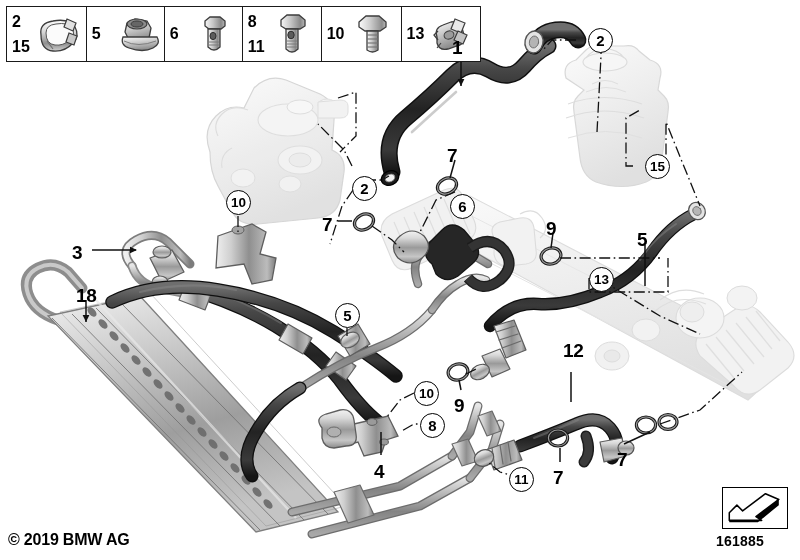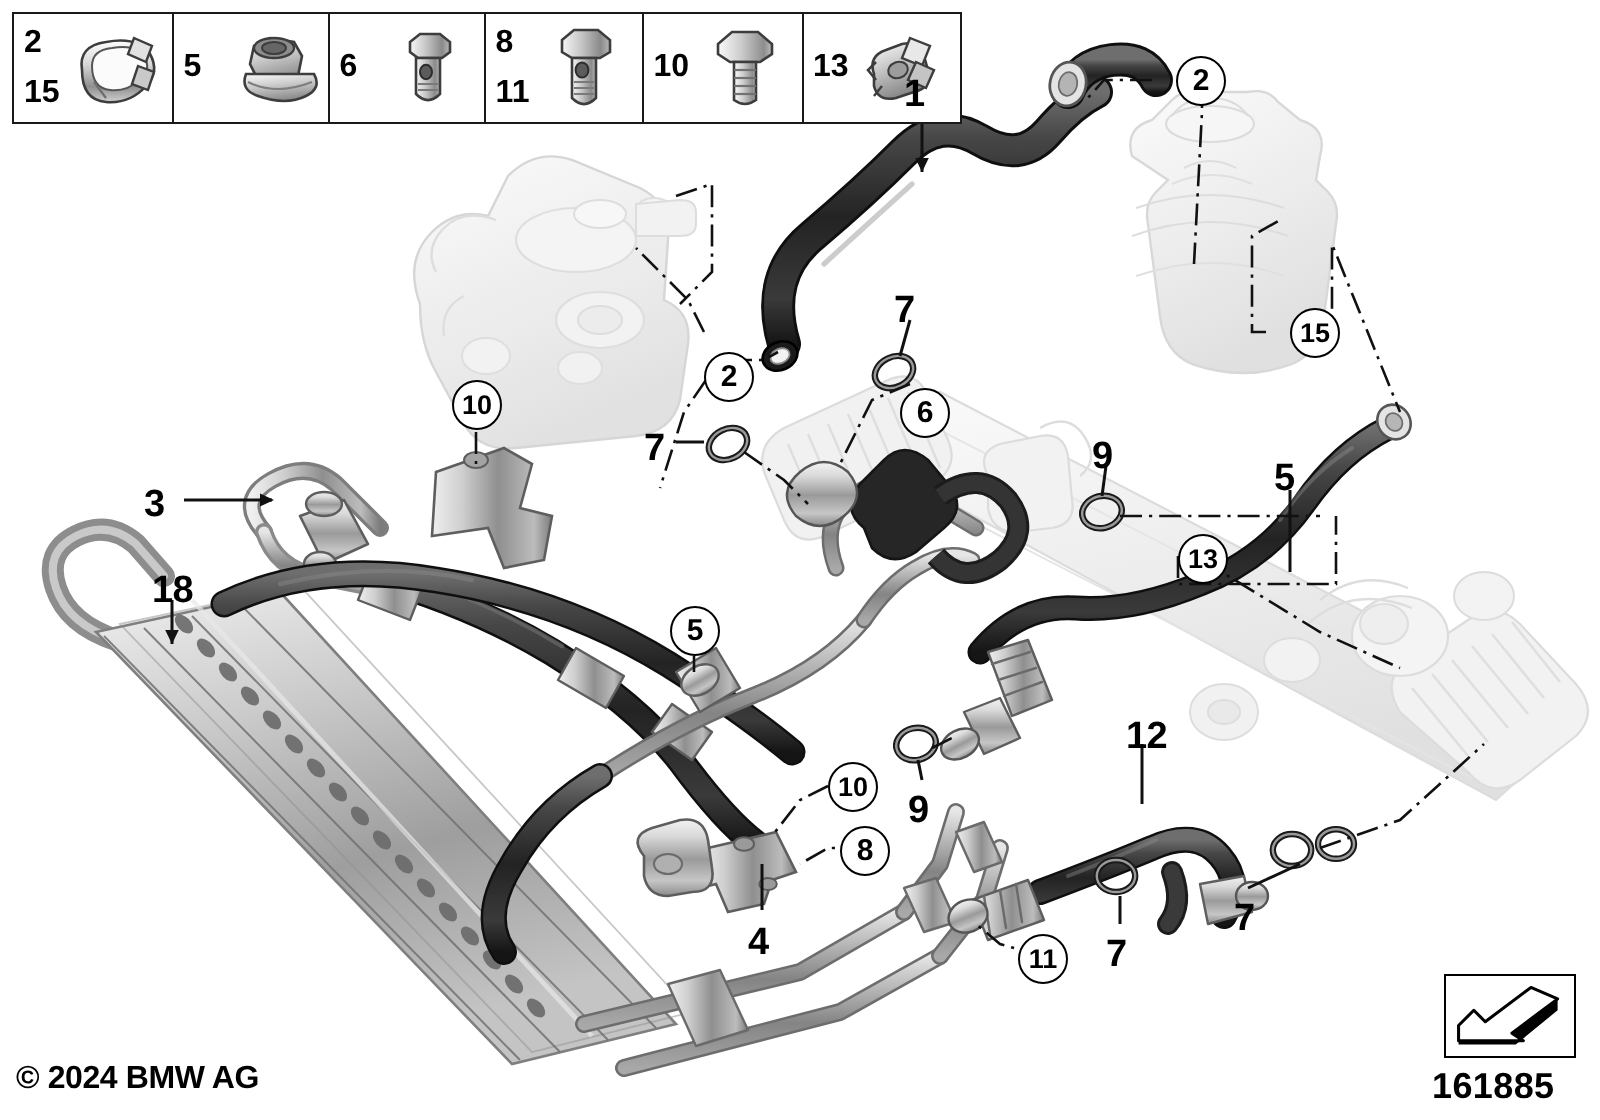--- a/index.html
+++ b/index.html
@@ -46,21 +46,21 @@
   }
   .circnum.wide{font-size:13.5px;}
 
   
   #copyright{
     position:absolute;left:8px;top:531px;
     font-size:16px;font-weight:bold;color:#000;letter-spacing:-0.2px;
   }
   #partno{
     position:absolute;left:716px;top:533px;
-    font-size:18px;font-weight:bold;color:#000;letter-spacing:0.2px;
+    font-size:14px;font-weight:bold;color:#000;letter-spacing:0.2px;
   }
   #arrowbox{
     position:absolute;left:722px;top:487px;width:66px;height:42px;
     border:1.6px solid #000;background:#fff;box-sizing:border-box;
   }
 </style>
 </head>
 <body>
 
 <div id="stage">
@@ -589,27 +589,27 @@
   <div class="num" style="left:447px;top:146px">7</div>
   <div class="num" style="left:322px;top:215px">7</div>
   <div class="num" style="left:553px;top:468px">7</div>
   <div class="num" style="left:617px;top:450px">7</div>
   <div class="circnum" style="left:420px;top:413px">8</div>
   <div class="num" style="left:546px;top:219px">9</div>
   <div class="num" style="left:454px;top:396px">9</div>
   <div class="circnum wide" style="left:226px;top:190px">10</div>
   <div class="circnum wide" style="left:414px;top:381px">10</div>
   <div class="circnum wide" style="left:509px;top:467px">11</div>
-  <div class="num" style="left:563px;top:359px">12</div>
+  <div class="num" style="left:563px;top:341px">12</div>
   <div class="circnum wide" style="left:589px;top:267px">13</div>
   <div class="num" style="left:637px;top:230px">5</div>
   <div class="circnum wide" style="left:645px;top:154px">15</div>
   <div class="num" style="left:76px;top:286px">18</div>
 
-  <div id="copyright">© 2024 BMW AG</div>
+  <div id="copyright">© 2019 BMW AG</div>
 
   <div id="arrowbox">
     <svg viewBox="0 0 66 42" width="64" height="40">
       <path d="M6 34 L6 26 L14 18 L20 24 L44 6 L58 12 L34 30 L40 34 Z" fill="#ffffff" stroke="#000" stroke-width="1.6" stroke-linejoin="round"></path>
       <path d="M6 34 L40 34 L34 30 L58 12 L58 18 L36 36 L6 36 Z" fill="#000"></path>
     </svg>
   </div>
 
   <div id="partno">161885</div>
 

